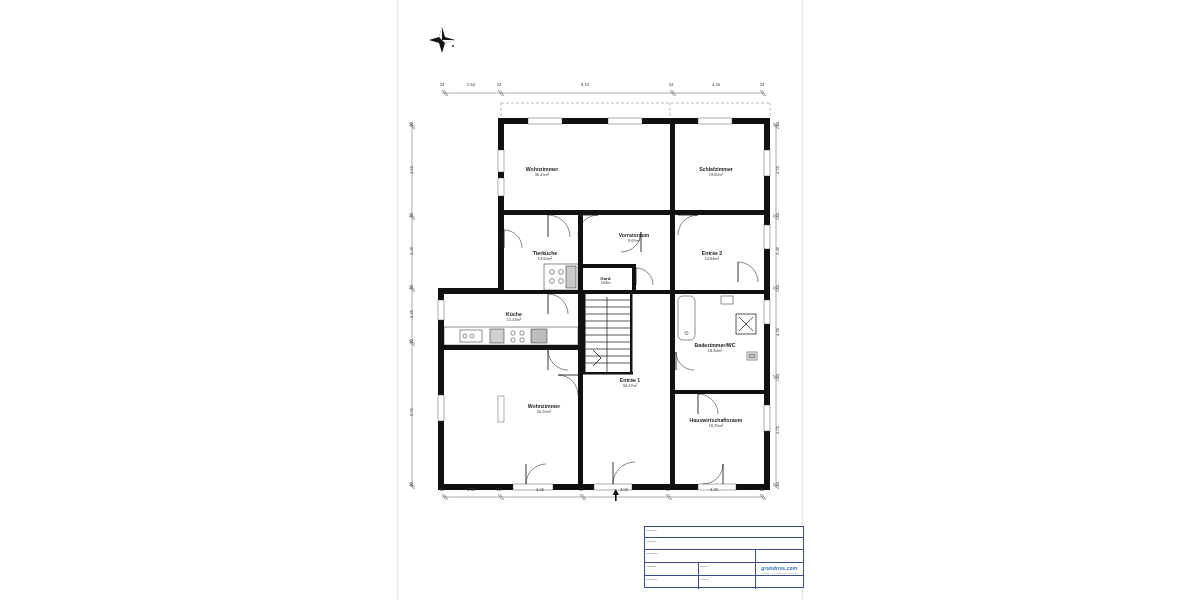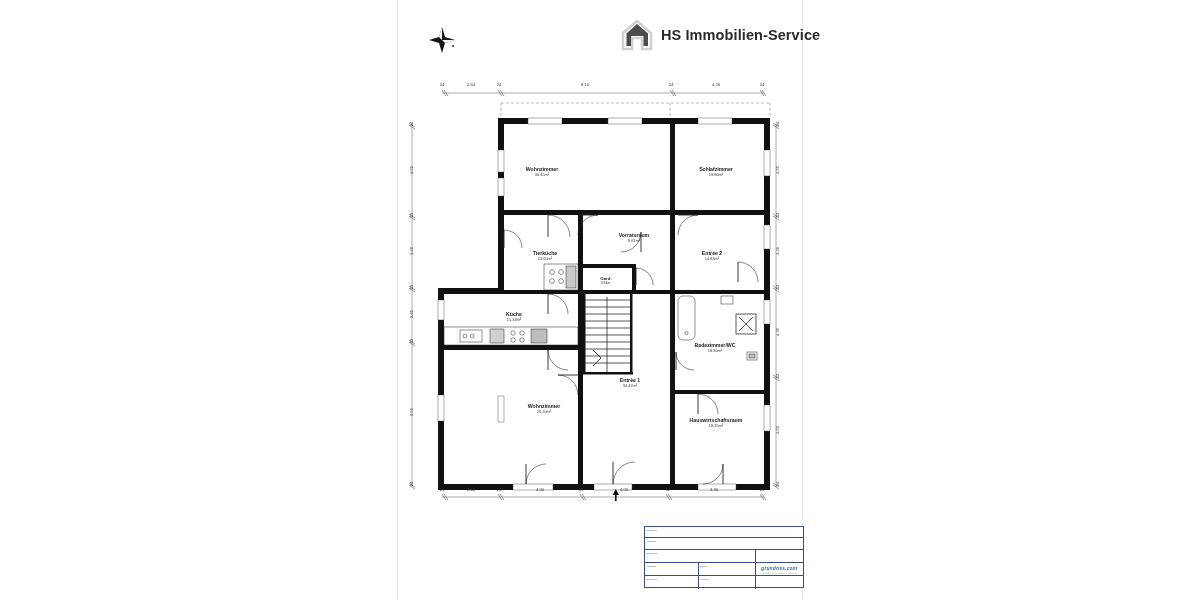--- a/index.html
+++ b/index.html
@@ -67,29 +67,20 @@
   <div class="compass">
     <svg width="32" height="32" viewBox="0 0 32 32">
       <polygon points="16,3 19,13 29,16 19,19 16,29 13,19 3,16 13,13" fill="#151515"></polygon>
       <polygon points="16,3 19,13 16,16" fill="#ffffff" opacity="0"></polygon>
       <path d="M16 16 L29 16 L19 19 Z" fill="#ffffff"></path>
       <path d="M16 16 L16 3 L13 13 Z" fill="#ffffff"></path>
       <circle cx="27" cy="22" r="0.9" fill="#151515"></circle>
     </svg>
   </div>
 
-  <div class="logo">
-    <span class="logo-mark">
-      <svg width="34" height="34" viewBox="0 0 34 34">
-        <path d="M17 3 L31 15 L31 31 L22 31 L22 20 L12 20 L12 31 L3 31 L3 15 Z" fill="none" stroke="#d0d0d0" stroke-width="2.6"></path>
-        <path d="M17 6 L28 15.5 L28 28 L23.5 28 L23.5 18 L11 18 L11 28 L6.5 28 L6.5 15.5 Z" fill="#4b4b4b"></path>
-      </svg>
-    </span>
-    <span class="logo-text">HS Immobilien-Service</span>
-  </div>
 
   <div class="plan">
   <svg class="planvec" width="404" height="600" viewBox="0 0 404 600">
     <g stroke="#555" stroke-width="0.5" fill="none">
 
       <line x1="44" y1="93" x2="366" y2="93"></line>
       <line x1="44" y1="497" x2="366" y2="497"></line>
       <line x1="14" y1="123" x2="14" y2="487"></line>
       <line x1="378" y1="123" x2="378" y2="487"></line>
 

